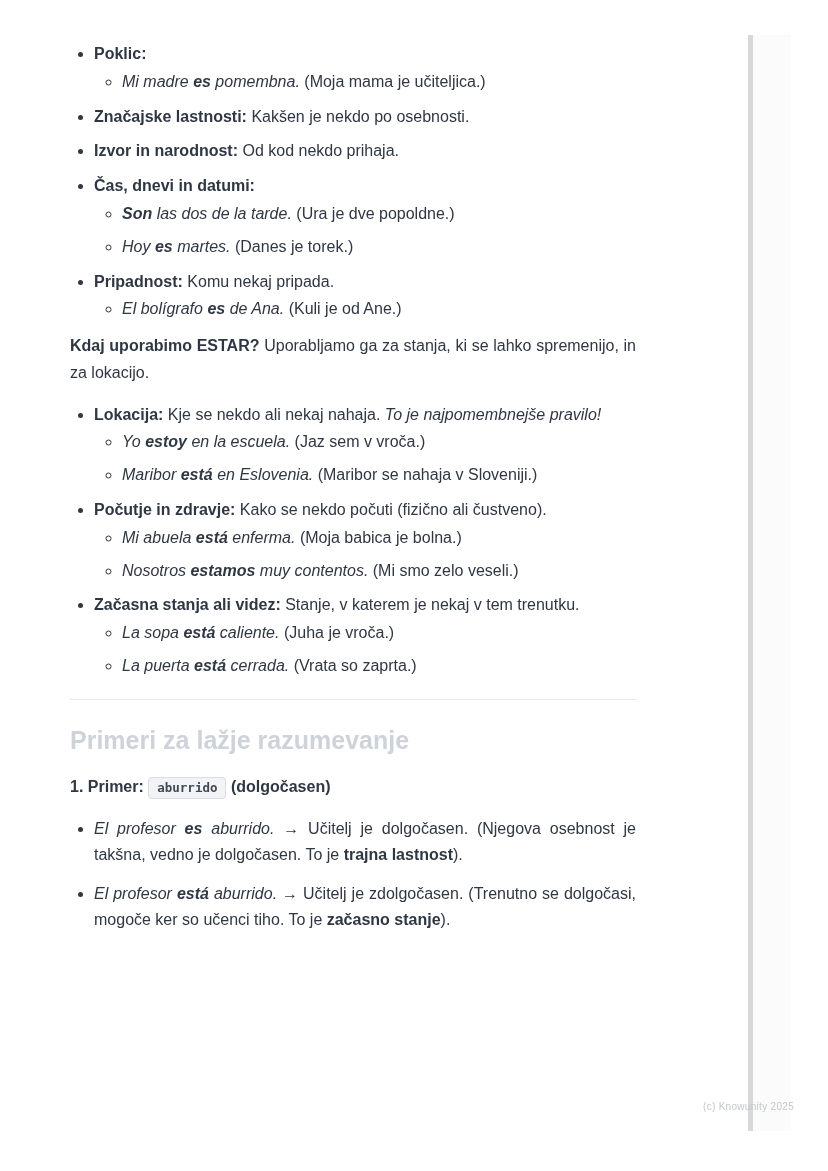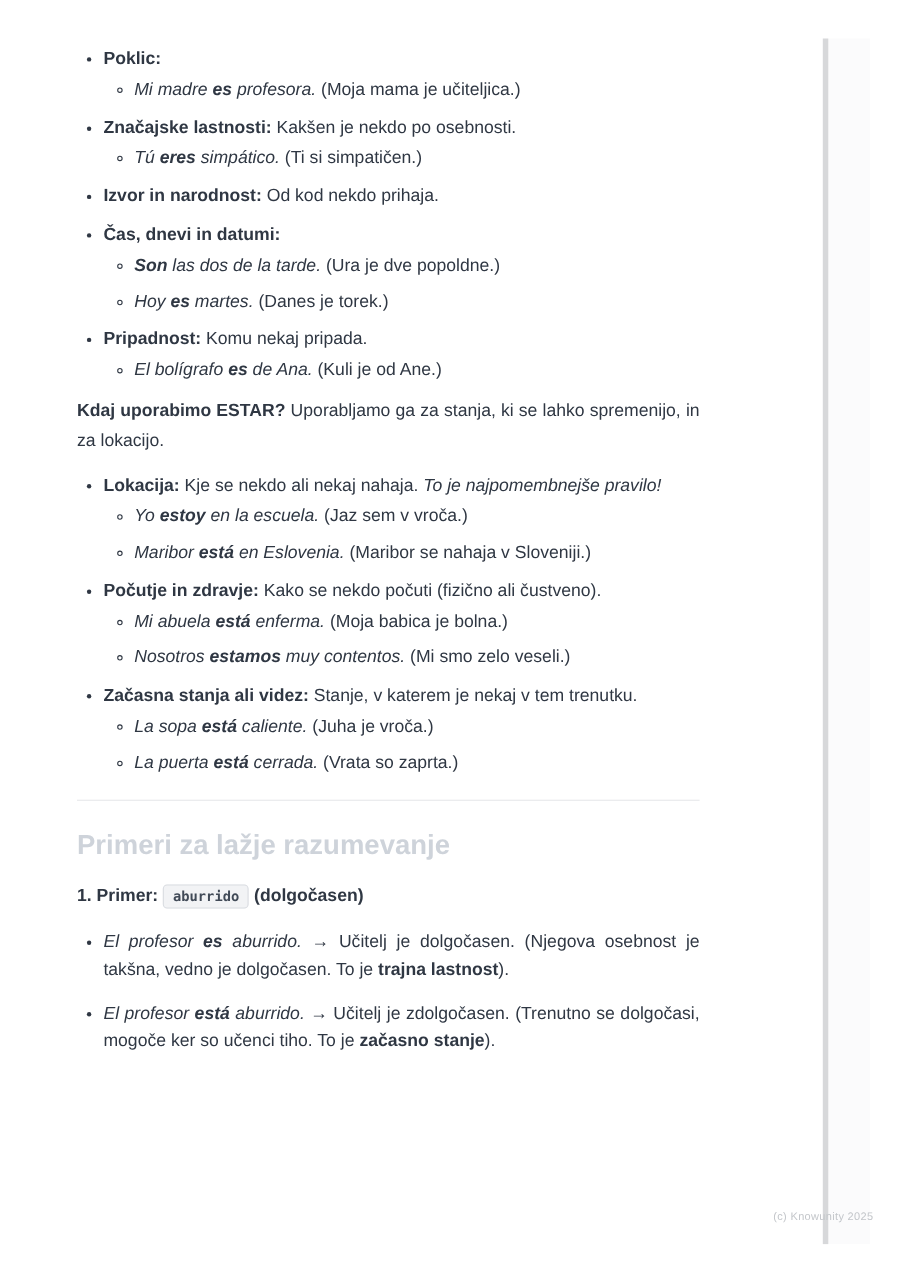--- a/index.html
+++ b/index.html
@@ -118,28 +118,25 @@
 </head>
 <body>
 
 <div class="page">
   <div class="content">
 
     <ul class="top">
       <li>
         <strong>Poklic:</strong>
         <ul class="sub">
-          <li><em><span>Mi madre </span><strong>es</strong><span> profesora.</span></em><span> (Moja mama je učiteljica.)</span></li>
+          <li><em><span>Mi madre </span><strong>es</strong><span> pomembna.</span></em><span> (Moja mama je učiteljica.)</span></li>
         </ul>
       </li>
       <li>
         <strong>Značajske lastnosti:</strong><span> Kakšen je nekdo po osebnosti.</span>
-        <ul class="sub">
-          <li><em><span>Tú </span><strong>eres</strong><span> simpático.</span></em><span> (Ti si simpatičen.)</span></li>
-        </ul>
       </li>
       <li>
         <strong>Izvor in narodnost:</strong><span> Od kod nekdo prihaja.</span>
       </li>
       <li>
         <strong>Čas, dnevi in datumi:</strong>
         <ul class="sub">
           <li><em><span></span><strong>Son</strong><span> las dos de la tarde.</span></em><span> (Ura je dve popoldne.)</span></li>
           <li><em><span>Hoy </span><strong>es</strong><span> martes.</span></em><span> (Danes je torek.)</span></li>
         </ul>

